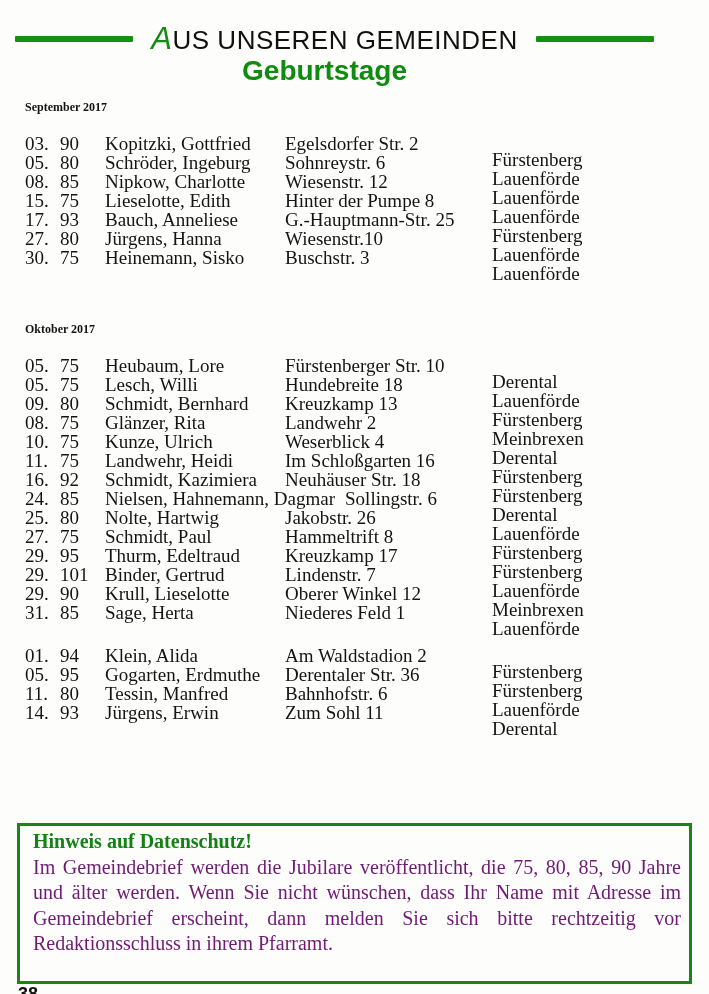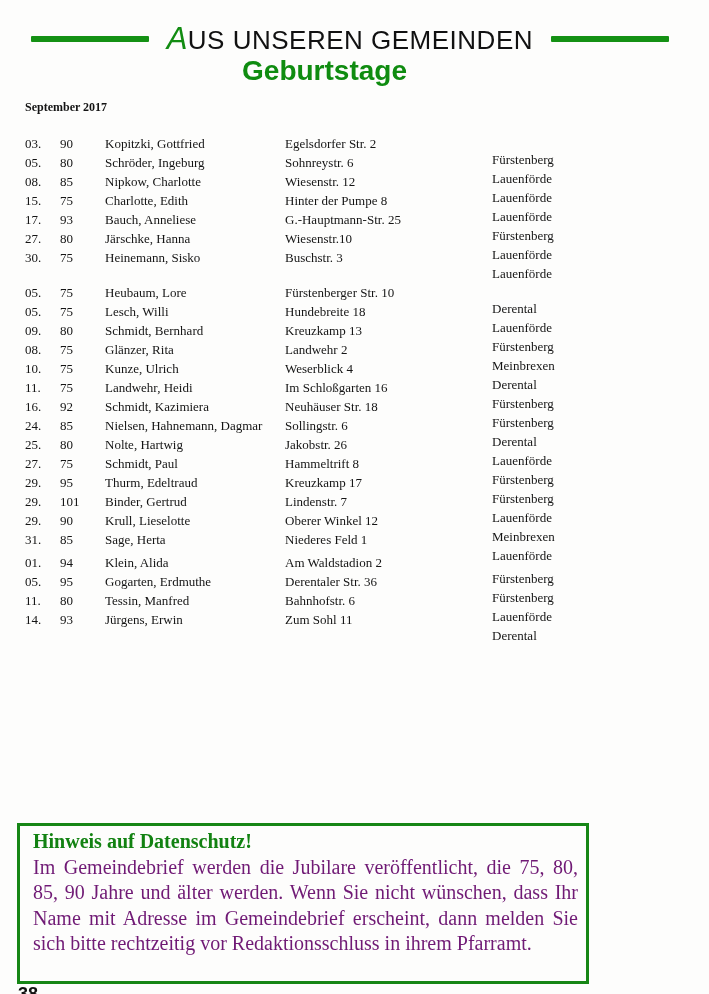--- a/index.html
+++ b/index.html
@@ -11,21 +11,21 @@
     color: #141414;
     position: relative;
     overflow: hidden;
   }
   .page { width: 709px; height: 994px; position: relative; }
 
   
   .masthead {
     display: flex;
     align-items: center;
-    justify-content: flex-end;
+    justify-content: center;
     gap: 18px;
     margin-top: 22px;
     padding-right: 40px;
     height: 34px;
   }
   .rule {
     width: 118px;
     height: 6px;
     background: #149114;
     border-radius: 1px;
@@ -60,42 +60,42 @@
     font-size: 12px;
     font-weight: bold;
     margin: 0 0 0 25px;
     height: 22px;
     line-height: 22px;
   }
   #sections .section:nth-child(1) .section-title { margin-top: 10px; }
   #sections .section:nth-child(2) .section-title { margin-top: 51px; }
   #sections .section:nth-child(3) .section-title { margin-top: 57px; }
   .rows { margin-top: 16px; }
-  #sections .section:nth-child(3) .rows { margin-top: 4px; }
+  #sections .section:nth-child(3) .rows { margin-top: 24px; }
   .row {
     position: relative;
     margin-left: 25px;
     height: 19px;
     line-height: 19px;
-    font-size: 13px;
+    font-size: 19px;
     white-space: nowrap;
   }
   .c { display: inline-block; vertical-align: top; box-sizing: border-box; }
   .c-day    { min-width: 35px; }
   .c-age    { min-width: 45px; }
   .c-name   { min-width: 180px; padding-right: 10px; }
   .c-street { min-width: 207px; }
   .c-town   { position: absolute; left: 467px; top: 16px; }
 
   
   .notice {
     position: absolute;
     left: 17px;
     top: 801px;
-    width: 572px;
+    width: 675px;
     height: 161px;
     border: 3px solid #168616;
     box-sizing: border-box;
     background: #fdfdfc;
     padding: 3px 8px 0 13px;
     font-size: 20px;
     line-height: 25.5px;
   }
   .notice-title {
     color: #128212;
@@ -135,27 +135,28 @@
 
   <div class="subtitle">Geburtstage</div>
 
   <div id="sections">
       <div class="section">
         <div class="section-title">September 2017</div>
         <div class="rows">
           <div class="row"><span class="c c-day">03.</span><span class="c c-age">90</span><span class="c c-name">Kopitzki, Gottfried</span><span class="c c-street">Egelsdorfer Str. 2</span><span class="c c-town">Fürstenberg</span></div>
           <div class="row"><span class="c c-day">05.</span><span class="c c-age">80</span><span class="c c-name">Schröder, Ingeburg</span><span class="c c-street">Sohnreystr. 6</span><span class="c c-town">Lauenförde</span></div>
           <div class="row"><span class="c c-day">08.</span><span class="c c-age">85</span><span class="c c-name">Nipkow, Charlotte</span><span class="c c-street">Wiesenstr. 12</span><span class="c c-town">Lauenförde</span></div>
-          <div class="row"><span class="c c-day">15.</span><span class="c c-age">75</span><span class="c c-name">Charlotte, Edith</span><span class="c c-street">Hinter der Pumpe 8</span><span class="c c-town">Lauenförde</span></div>
+          <div class="row"><span class="c c-day">15.</span><span class="c c-age">75</span><span class="c c-name">Lieselotte, Edith</span><span class="c c-street">Hinter der Pumpe 8</span><span class="c c-town">Lauenförde</span></div>
           <div class="row"><span class="c c-day">17.</span><span class="c c-age">93</span><span class="c c-name">Bauch, Anneliese</span><span class="c c-street">G.-Hauptmann-Str. 25</span><span class="c c-town">Fürstenberg</span></div>
-          <div class="row"><span class="c c-day">27.</span><span class="c c-age">80</span><span class="c c-name">Järschke, Hanna</span><span class="c c-street">Wiesenstr.10</span><span class="c c-town">Lauenförde</span></div>
+          <div class="row"><span class="c c-day">27.</span><span class="c c-age">80</span><span class="c c-name">Jürgens, Hanna</span><span class="c c-street">Wiesenstr.10</span><span class="c c-town">Lauenförde</span></div>
           <div class="row"><span class="c c-day">30.</span><span class="c c-age">75</span><span class="c c-name">Heinemann, Sisko</span><span class="c c-street">Buschstr. 3</span><span class="c c-town">Lauenförde</span></div>
         </div>
       </div>
       <div class="section">
+        <div class="section-title">Oktober 2017</div>
         <div class="rows">
           <div class="row"><span class="c c-day">05.</span><span class="c c-age">75</span><span class="c c-name">Heubaum, Lore</span><span class="c c-street">Fürstenberger Str. 10</span><span class="c c-town">Derental</span></div>
           <div class="row"><span class="c c-day">05.</span><span class="c c-age">75</span><span class="c c-name">Lesch, Willi</span><span class="c c-street">Hundebreite 18</span><span class="c c-town">Lauenförde</span></div>
           <div class="row"><span class="c c-day">09.</span><span class="c c-age">80</span><span class="c c-name">Schmidt, Bernhard</span><span class="c c-street">Kreuzkamp 13</span><span class="c c-town">Fürstenberg</span></div>
           <div class="row"><span class="c c-day">08.</span><span class="c c-age">75</span><span class="c c-name">Glänzer, Rita</span><span class="c c-street">Landwehr 2</span><span class="c c-town">Meinbrexen</span></div>
           <div class="row"><span class="c c-day">10.</span><span class="c c-age">75</span><span class="c c-name">Kunze, Ulrich</span><span class="c c-street">Weserblick 4</span><span class="c c-town">Derental</span></div>
           <div class="row"><span class="c c-day">11.</span><span class="c c-age">75</span><span class="c c-name">Landwehr, Heidi</span><span class="c c-street">Im Schloßgarten 16</span><span class="c c-town">Fürstenberg</span></div>
           <div class="row"><span class="c c-day">16.</span><span class="c c-age">92</span><span class="c c-name">Schmidt, Kazimiera</span><span class="c c-street">Neuhäuser Str. 18</span><span class="c c-town">Fürstenberg</span></div>
           <div class="row"><span class="c c-day">24.</span><span class="c c-age">85</span><span class="c c-name">Nielsen, Hahnemann, Dagmar</span><span class="c c-street">Sollingstr. 6</span><span class="c c-town">Derental</span></div>
           <div class="row"><span class="c c-day">25.</span><span class="c c-age">80</span><span class="c c-name">Nolte, Hartwig</span><span class="c c-street">Jakobstr. 26</span><span class="c c-town">Lauenförde</span></div>

